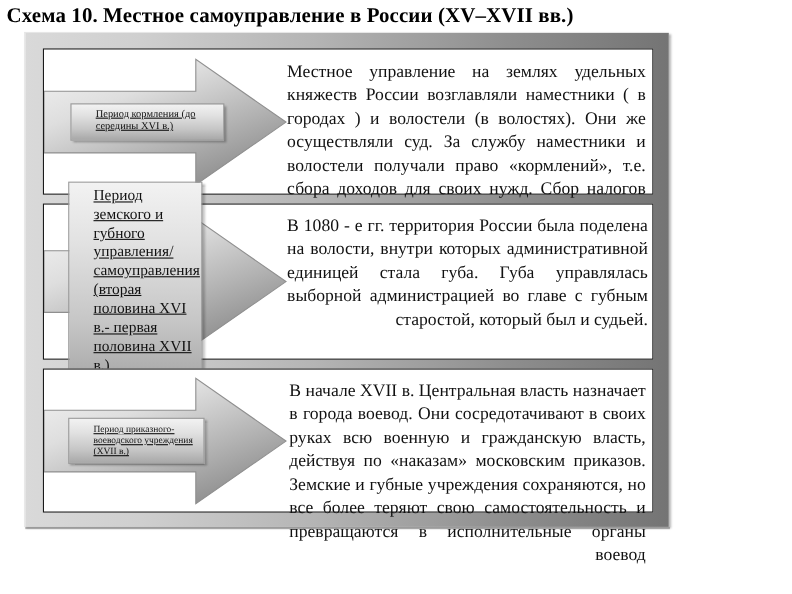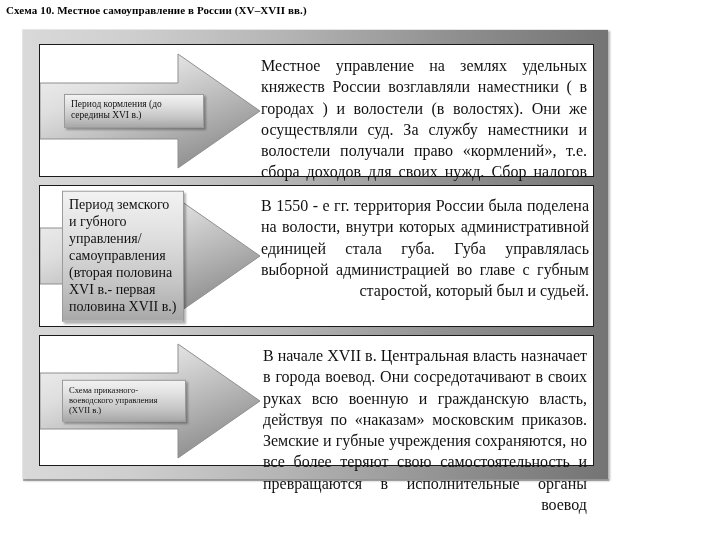--- a/index.html
+++ b/index.html
@@ -15,21 +15,21 @@
     position: relative;
   }
 
   
   #caption {
     position: absolute;
     left: 6px;
     top: 4px;
     width: 700px;
     font-family: "Liberation Serif", serif;
-    font-size: 11px;
+    font-size: 19px;
     font-weight: bold;
     color: #000000;
     letter-spacing: 0.1px;
     white-space: nowrap;
   }
 
   
   #slide {
     position: absolute;
     left: 22px;
@@ -81,28 +81,29 @@
     display: block;
   }
 
   
   .arrow-label {
     position: absolute;
     left: 22px;
     top: 50%;
     transform: translateY(-50%);
     width: 135px;
-    padding: 4px 5px 5px 6px;
+    padding: 4px 5px 5px 22px;
     box-sizing: border-box;
     background: linear-gradient(to bottom, #f2f2f2 0%, #e2e2e2 30%, #c6c6c6 70%, #a8a8a8 100%);
     border: 1px solid #9a9a9a;
     box-shadow: 2px 2px 2px rgba(0,0,0,0.30);
     color: #111111;
     font-family: "Liberation Serif", serif;
     line-height: 1.22;
+    text-decoration: underline;
   }
   #row-0 .arrow-label { font-size: 9.5px; width: 140px; left: 24px; }
   #row-1 .arrow-label { font-size: 14px;  width: 122px; left: 22px; }
   #row-2 .arrow-label { font-size: 8.6px;  width: 124px; left: 22px; }
 
   
   .body-text {
     position: absolute;
     right: 6px;
     top: 6px;
@@ -158,37 +159,37 @@
             <stop offset="35%" stop-color="#dedede"></stop>
             <stop offset="70%" stop-color="#b2b2b2"></stop>
             <stop offset="100%" stop-color="#8a8a8a"></stop>
           </linearGradient>
         </defs>
         <polygon points="0,31 138,31 138,2 220,59 138,116 138,87 0,87" fill="url(#agrad1)" stroke="#8f8f8f" stroke-width="1"></polygon>
       </svg>
       <div class="arrow-label">Период земского и губного управления/ самоуправления (вторая половина XVI в.- первая половина XVII в.)</div>
     </div>
     <div class="body-text">
-      <p>В 1550 - е гг. территория России была поделена на волости, внутри которых административной единицей стала губа. Губа управлялась выборной администрацией во главе с губным старостой, который был и судьей.</p>
+      <p>В 1080 - е гг. территория России была поделена на волости, внутри которых административной единицей стала губа. Губа управлялась выборной администрацией во главе с губным старостой, который был и судьей.</p>
     </div>
   </div>
 
   <div class="row" id="row-2">
     <div class="arrow-wrap">
       <svg class="arrow-svg" viewBox="0 0 222 118" preserveAspectRatio="none">
         <defs>
           <linearGradient id="agrad2" x1="0" y1="0" x2="0.75" y2="1">
             <stop offset="0%" stop-color="#f4f4f4"></stop>
             <stop offset="35%" stop-color="#dedede"></stop>
             <stop offset="70%" stop-color="#b2b2b2"></stop>
             <stop offset="100%" stop-color="#8a8a8a"></stop>
           </linearGradient>
         </defs>
         <polygon points="0,31 138,31 138,2 220,59 138,116 138,87 0,87" fill="url(#agrad2)" stroke="#8f8f8f" stroke-width="1"></polygon>
       </svg>
-      <div class="arrow-label">Схема приказного-воеводского управления (XVII в.)</div>
+      <div class="arrow-label">Период приказного-воеводского учреждения (XVII в.)</div>
     </div>
     <div class="body-text">
       <p>В начале XVII в. Центральная власть назначает в города воевод. Они сосредотачивают в своих руках всю военную и гражданскую власть, действуя по «наказам» московским приказов. Земские и губные учреждения сохраняются, но все более теряют свою самостоятельность и превращаются в исполнительные органы воевод</p>
     </div>
   </div>
 
 </div>
 
 </body></html>

